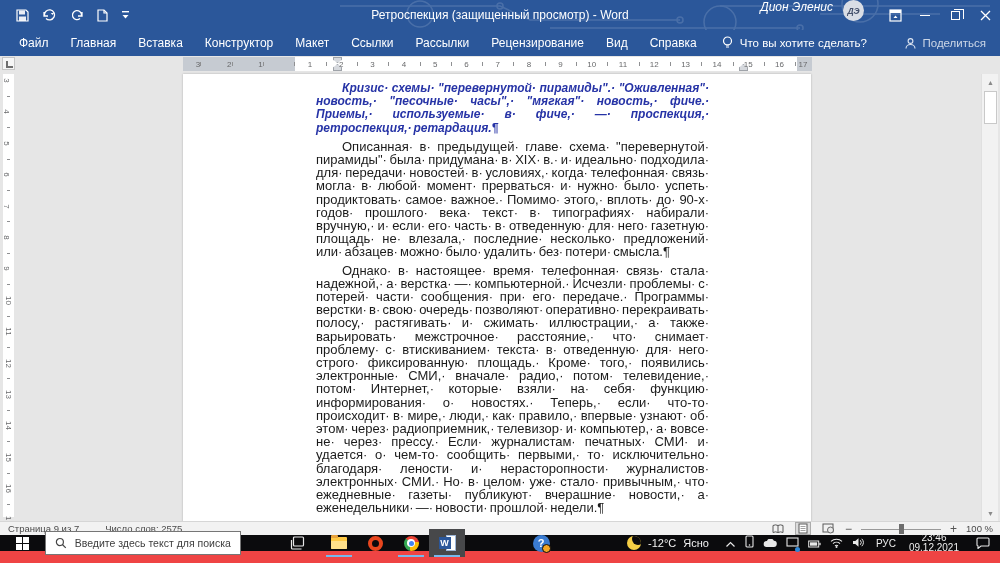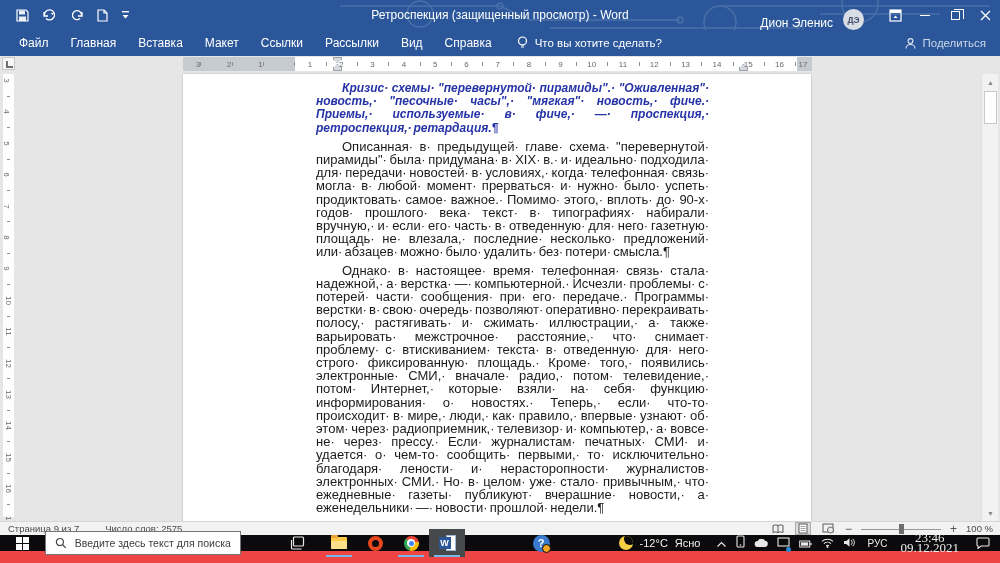--- a/index.html
+++ b/index.html
@@ -5,21 +5,21 @@
   * { margin:0; padding:0; box-sizing:border-box; }
   body { font-family:"Liberation Sans", sans-serif; background:#333; }
   .screen { position:relative; width:1000px; height:563px; overflow:hidden; background:#ef4444; }
 
   
   .titlebar { position:absolute; top:0; left:0; right:0; height:30px; background:#2b579a; color:#fff; display:flex; align-items:center; }
   .circuit { position:absolute; top:0; left:300px; right:0; height:30px; opacity:.14; pointer-events:none; }
   .qat { display:flex; align-items:center; gap:13px; padding-left:16px; z-index:2; }
   .qat svg { display:block; }
   .win-title { position:absolute; left:0; right:0; text-align:center; font-size:12px; color:#fff; pointer-events:none; }
-  .tb-right { margin-left:auto; display:flex; align-items:flex-end; z-index:2; }
+  .tb-right { margin-left:auto; display:flex; align-items:flex-start; z-index:2;font-style:italic; }
   .user-name { font-size:12px; margin-right:10px; }
   .avatar { width:21px; height:21px; border-radius:50%; background:#d9dde5; color:#44506b; font-size:8.5px; font-weight:bold; display:flex; align-items:center; justify-content:center; margin-right:16px; }
   .winbtn { width:30px; height:30px; display:flex; align-items:center; justify-content:center; color:#fff; font-size:13px; }
   .restore-glyph { width:9px; height:9px; border:1px solid #fff; position:relative; }
   .restore-glyph::before { content:""; position:absolute; left:2px; top:-3px; width:9px; height:9px; border:1px solid #fff; border-left:none; border-bottom:none; }
   .min-glyph { width:10px; height:1px; background:#fff; }
 
   
   .ribbonrow { position:absolute; top:30px; left:0; right:0; height:26px; background:#2b579a; display:flex; align-items:center; color:#fff; }
   .tabs-list { display:flex; align-items:center; padding-left:8px; }
@@ -82,21 +82,21 @@
   .chrome::before { content:""; position:absolute; left:3.5px; top:3.5px; width:8px; height:8px; border-radius:50%; background:#fff; }
   .chrome::after { content:""; position:absolute; left:5px; top:5px; width:5px; height:5px; border-radius:50%; background:#4285f4; }
   .office { width:15px; height:15px; border-radius:50%; border:4px solid #e8461e; }
   .helpico { position:relative; width:17px; height:17px; border-radius:50%; background:#3a7bd0; color:#fff; font-size:11px; font-weight:bold; display:flex; align-items:center; justify-content:center; }
   .helpico::after { content:""; position:absolute; right:-1px; bottom:-1px; width:7px; height:7px; border-radius:50%; background:#f5a623; border:1px solid #0b0b0d; }
   .moon { position:relative; width:14px; height:14px; border-radius:50%; background:#f6cf45; overflow:hidden; }
   .moon::after { content:""; position:absolute; left:5px; top:-3px; width:12px; height:12px; border-radius:50%; background:#0b0b0d; }
   .weather { margin-left:auto; display:flex; align-items:center; gap:7px; padding:0 10px; font-size:11px; color:#f2f2f2; }
   .tray { display:flex; align-items:center; gap:9px; padding:0 6px; }
   .lang { font-size:10px; padding:0 6px; }
-  .clock { text-align:center; font-size:13px; line-height:10.5px; padding:0 7px;font-family:Liberation Serif, serif; }
+  .clock { text-align:center; font-size:10px; line-height:10.5px; padding:0 7px; }
   .wordico { position:relative; width:17px; height:16px; }
   .wordico .pg { position:absolute; right:0; top:0; width:10px; height:16px; background:#fff; border:1px solid #9db6d8; }
   .wordico .w { position:absolute; left:0; top:2px; width:12px; height:12px; background:#2b579a; color:#fff; font-size:9px; font-weight:bold; display:flex; align-items:center; justify-content:center; }
 </style>
 </head>
 <body>
 
 <div class="screen">
 
   <div class="titlebar">
@@ -166,23 +166,25 @@
           </svg>
         </span>
     </div>
   </div>
 
   <div class="ribbonrow">
     <div class="tabs-list">
         <div class="rtab">Файл</div>
         <div class="rtab">Главная</div>
         <div class="rtab">Вставка</div>
+        <div class="rtab">Конструктор</div>
         <div class="rtab">Макет</div>
         <div class="rtab">Ссылки</div>
         <div class="rtab">Рассылки</div>
+        <div class="rtab">Рецензирование</div>
         <div class="rtab">Вид</div>
         <div class="rtab">Справка</div>
       </div>
     <div class="tellme">
       <svg width="11" height="14" viewBox="0 0 11 14">
           <circle cx="5.5" cy="5" r="4" fill="none" stroke="#fff" stroke-width="1.2"></circle>
           <path d="M4 9 h3 M4 11 h3" stroke="#fff" stroke-width="1.1"></path>
         </svg>
       <span>Что вы хотите сделать?</span>
     </div>

